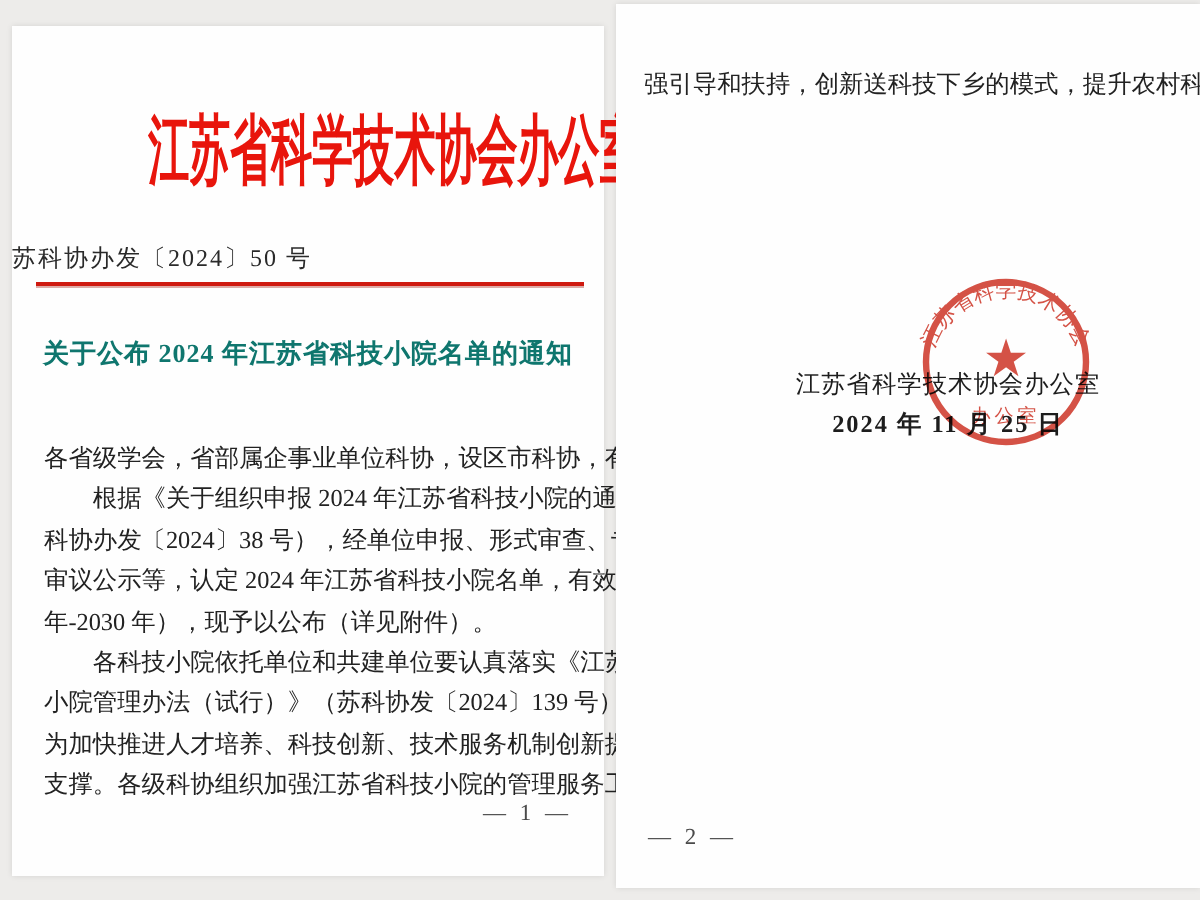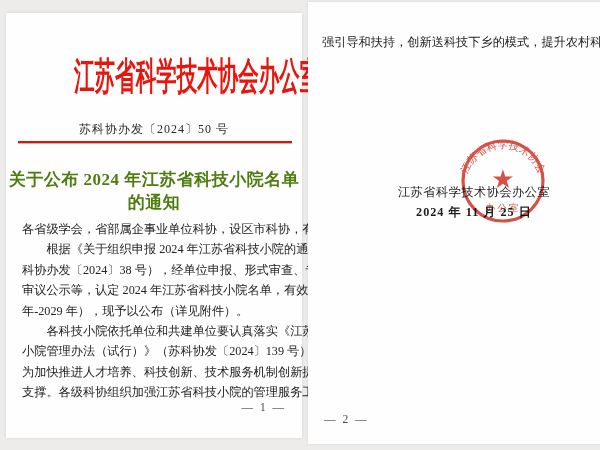--- a/index.html
+++ b/index.html
@@ -40,40 +40,39 @@
     line-height: 42px;
     white-space: nowrap;
     transform: scaleX(0.54);
     transform-origin: 50% 50%;
     letter-spacing: 0px;
   }
   .doc-number {
     position: absolute;
     top: 108px; left: 0;
     width: 100%;
-    text-align: center;
     font-size: 12px;
     color: #2a2a2a;
     letter-spacing: 1px;
   }
   .red-rule {
     position: absolute;
     top: 128px; left: 12px;
     width: 274px; height: 2px;
     background: #cf1a10;
     box-shadow: 0 1px 0 rgba(160,20,10,0.35);
   }
   .doc-title {
     position: absolute;
     top: 155px; left: 0;
     width: 100%;
     text-align: center;
-    font-size: 17px;
+    font-size: 13px;
     font-weight: bold;
-    color: #4d7c0f;
+    color: #0f766e;
     letter-spacing: 0.5px;
   }
   .body-block {
     position: absolute;
     font-size: 12.2px;
     line-height: 20.4px;
     color: #222;
   }
   #page1 .body-block {
     top: 206px; left: 16px;
@@ -144,21 +143,21 @@
   <div class="page" id="page1">
     <div class="red-header">江苏省科学技术协会办公室文件</div>
     <div class="doc-number">苏科协办发〔2024〕50 号</div>
     <div class="red-rule"></div>
     <div class="doc-title">关于公布 2024 年江苏省科技小院名单的通知</div>
     <div class="body-block">
       <div class="line">各省级学会，省部属企事业单位科协，设区市科协，有关单位：</div>
       <div class="line indent">根据《关于组织申报 2024 年江苏省科技小院的通知》（苏</div>
       <div class="line">科协办发〔2024〕38 号），经单位申报、形式审查、专家评审、</div>
       <div class="line">审议公示等，认定 2024 年江苏省科技小院名单，有效期（2024</div>
-      <div class="line">年-2029 年），现予以公布（详见附件）。</div>
+      <div class="line">年-2030 年），现予以公布（详见附件）。</div>
       <div class="line indent">各科技小院依托单位和共建单位要认真落实《江苏省科技</div>
       <div class="line">小院管理办法（试行）》（苏科协发〔2024〕139 号）工作要求，</div>
       <div class="line">为加快推进人才培养、科技创新、技术服务机制创新提供有力</div>
       <div class="line">支撑。各级科协组织加强江苏省科技小院的管理服务工作，加</div>
     </div>
     <div class="page-number">— 1 —</div>
   </div>
 
   <div class="page" id="page2">
     <div class="body-block">

